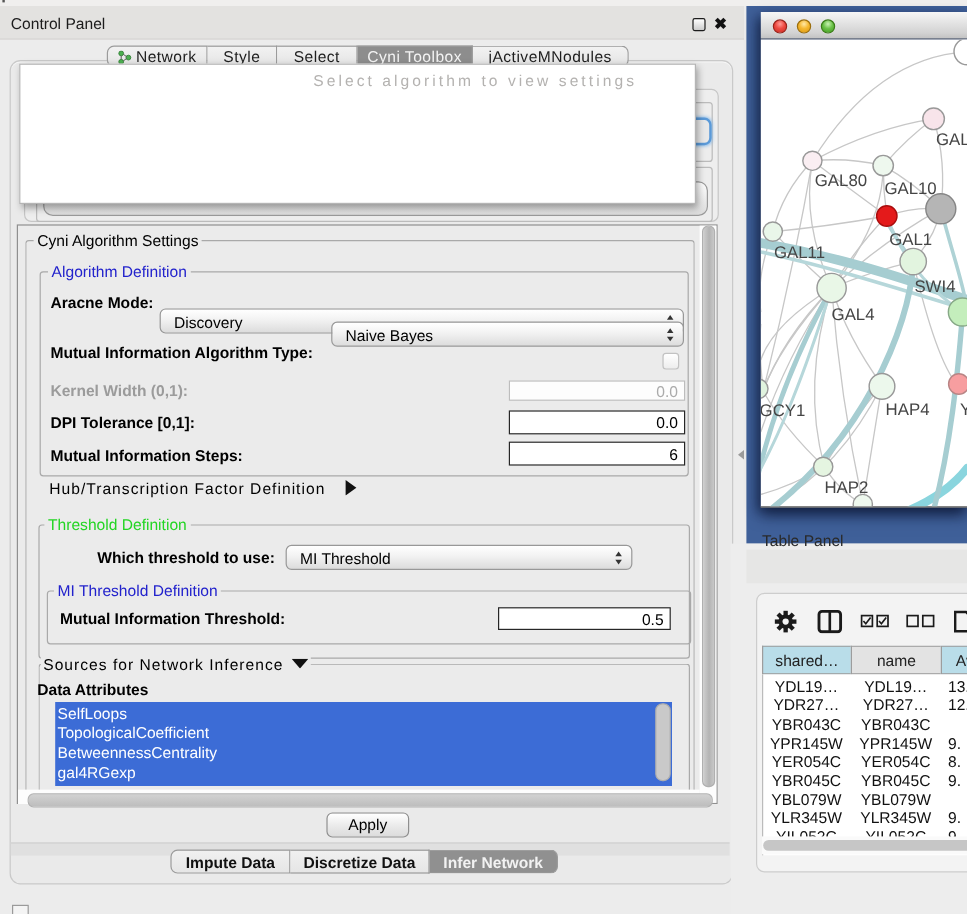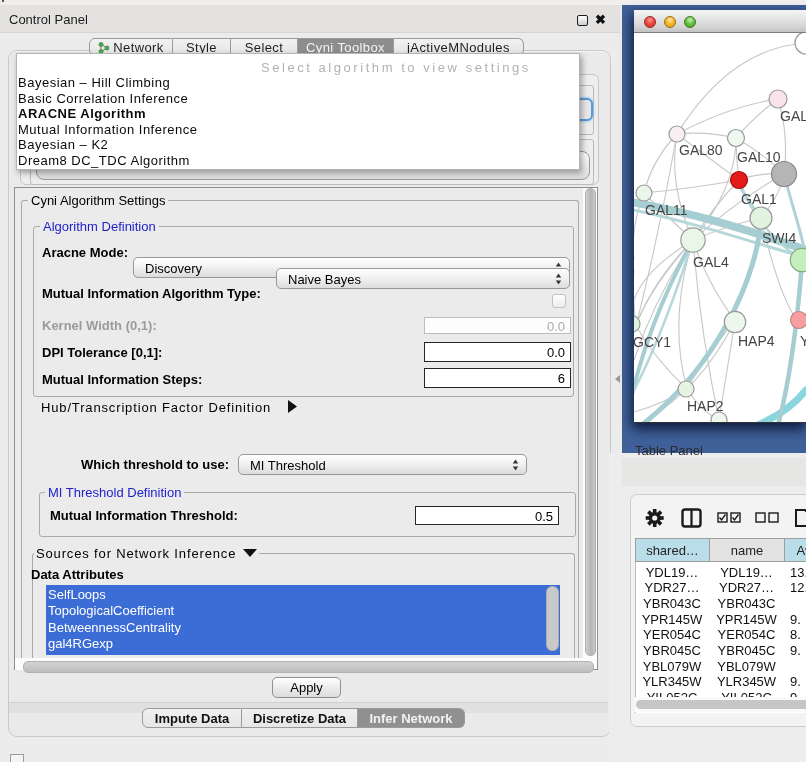--- a/index.html
+++ b/index.html
@@ -97,20 +97,23 @@
   <div class="blbl" style="left:42px;top:372px;">Mutual Information Steps:</div>
   <div class="tfield" style="left:424px;top:368px;width:147px;height:20px;">
       <span>6</span>
     </div>
 
   <div class="lbl" style="left:41px;top:400px;letter-spacing:0.85px;">Hub/Transcription Factor Definition</div>
   <svg class="abs" style="left:287px;top:400px;" width="11" height="13" viewBox="0 0 11 13">
       <path d="M1 0 L10 6.5 L1 13 Z" fill="#111"></path>
     </svg>
 
+  <div class="grp" style="left:32px;top:437px;width:541px;height:110px;">
+    <span class="gtitle" style="left:4px;color:#23d523;">Threshold Definition</span>
+  </div>
 
   <div class="blbl" style="left:81px;top:457px;">Which threshold to use:</div>
   <div class="combo" style="left:238px;top:454px;width:289px;">
     <span class="ct">MI Threshold</span>
     <svg class="arr" viewBox="0 0 9 16">
         <path d="M4.5 1 L8 6 L1 6 Z" fill="#333"></path>
         <path d="M4.5 15 L8 10 L1 10 Z" fill="#333"></path>
       </svg>
   </div>
 
@@ -147,28 +150,20 @@
 
   <div id="bottabs" class="abs" style="left:142px;top:708px;height:20px;">
       <div style="position:absolute;left:0px;top:0;width:100px;height:20px;box-sizing:border-box;border:1px solid #9b9b9b;border-radius:6px 0 0 6px;background:linear-gradient(#f0f0f0,#e6e6e6);color:#111;font-size:13px;font-weight:bold;text-align:center;line-height:19px;white-space:nowrap;">Impute Data</div>
       <div style="position:absolute;left:100px;top:0;width:116px;height:20px;box-sizing:border-box;border:1px solid #9b9b9b;border-left:none;border-radius:0;background:linear-gradient(#f0f0f0,#e6e6e6);color:#111;font-size:13px;font-weight:bold;text-align:center;line-height:19px;white-space:nowrap;">Discretize Data</div>
       <div style="position:absolute;left:216px;top:0;width:107px;height:20px;box-sizing:border-box;border:1px solid #9b9b9b;border-left:none;border-radius:0 6px 6px 0;background:#909090;color:#f2f2f2;font-size:13px;font-weight:bold;text-align:center;line-height:19px;white-space:nowrap;">Infer Network</div>
     </div>
 
   <div class="abs" style="left:16px;top:53px;width:564px;height:117px;background:#fff;border:1px solid #b5b5b5;
        box-shadow:2px 3px 6px rgba(0,0,0,0.35);box-sizing:border-box;"></div>
   <div class="abs" style="left:261px;top:60px;font-size:13px;letter-spacing:2.55px;color:#b4b2b0;">Select algorithm to view settings</div>
-  <div class="abs" style="left:18px;top:75px;font-size:13px;letter-spacing:0.5px;color:#0a0a0a;line-height:15.6px;">
-    Bayesian – Hill Climbing<br>
-    Basic Correlation Inference<br>
-    <b>ARACNE Algorithm</b><br>
-    Mutual Information Inference<br>
-    Bayesian – K2<br>
-    Dream8 DC_TDC Algorithm
-  </div>
 
   <div class="abs" style="left:615px;top:375px;width:0;height:0;border-top:4px solid transparent;border-bottom:4px solid transparent;border-right:5px solid #9a9a9a;"></div>
 
   <div class="abs" style="left:10px;top:754px;width:12px;height:8px;border:1px solid #9a9a9a;background:#f4f4f4;"></div>
 
   <div class="abs" style="left:622px;top:5px;width:184px;height:448px;background:#3f6099;"></div>
 
   <div class="abs" style="left:634px;top:10px;width:172px;height:413px;box-shadow:0 6px 12px rgba(5,12,40,0.65),-3px 4px 9px rgba(5,12,40,0.4);"></div>
   <div class="abs" style="left:634px;top:10px;width:172px;height:22px;background:linear-gradient(#f6f6f6,#d2d2d2 80%,#c2c2c2);border-bottom:1px solid #7d7d7d;"></div>
 

